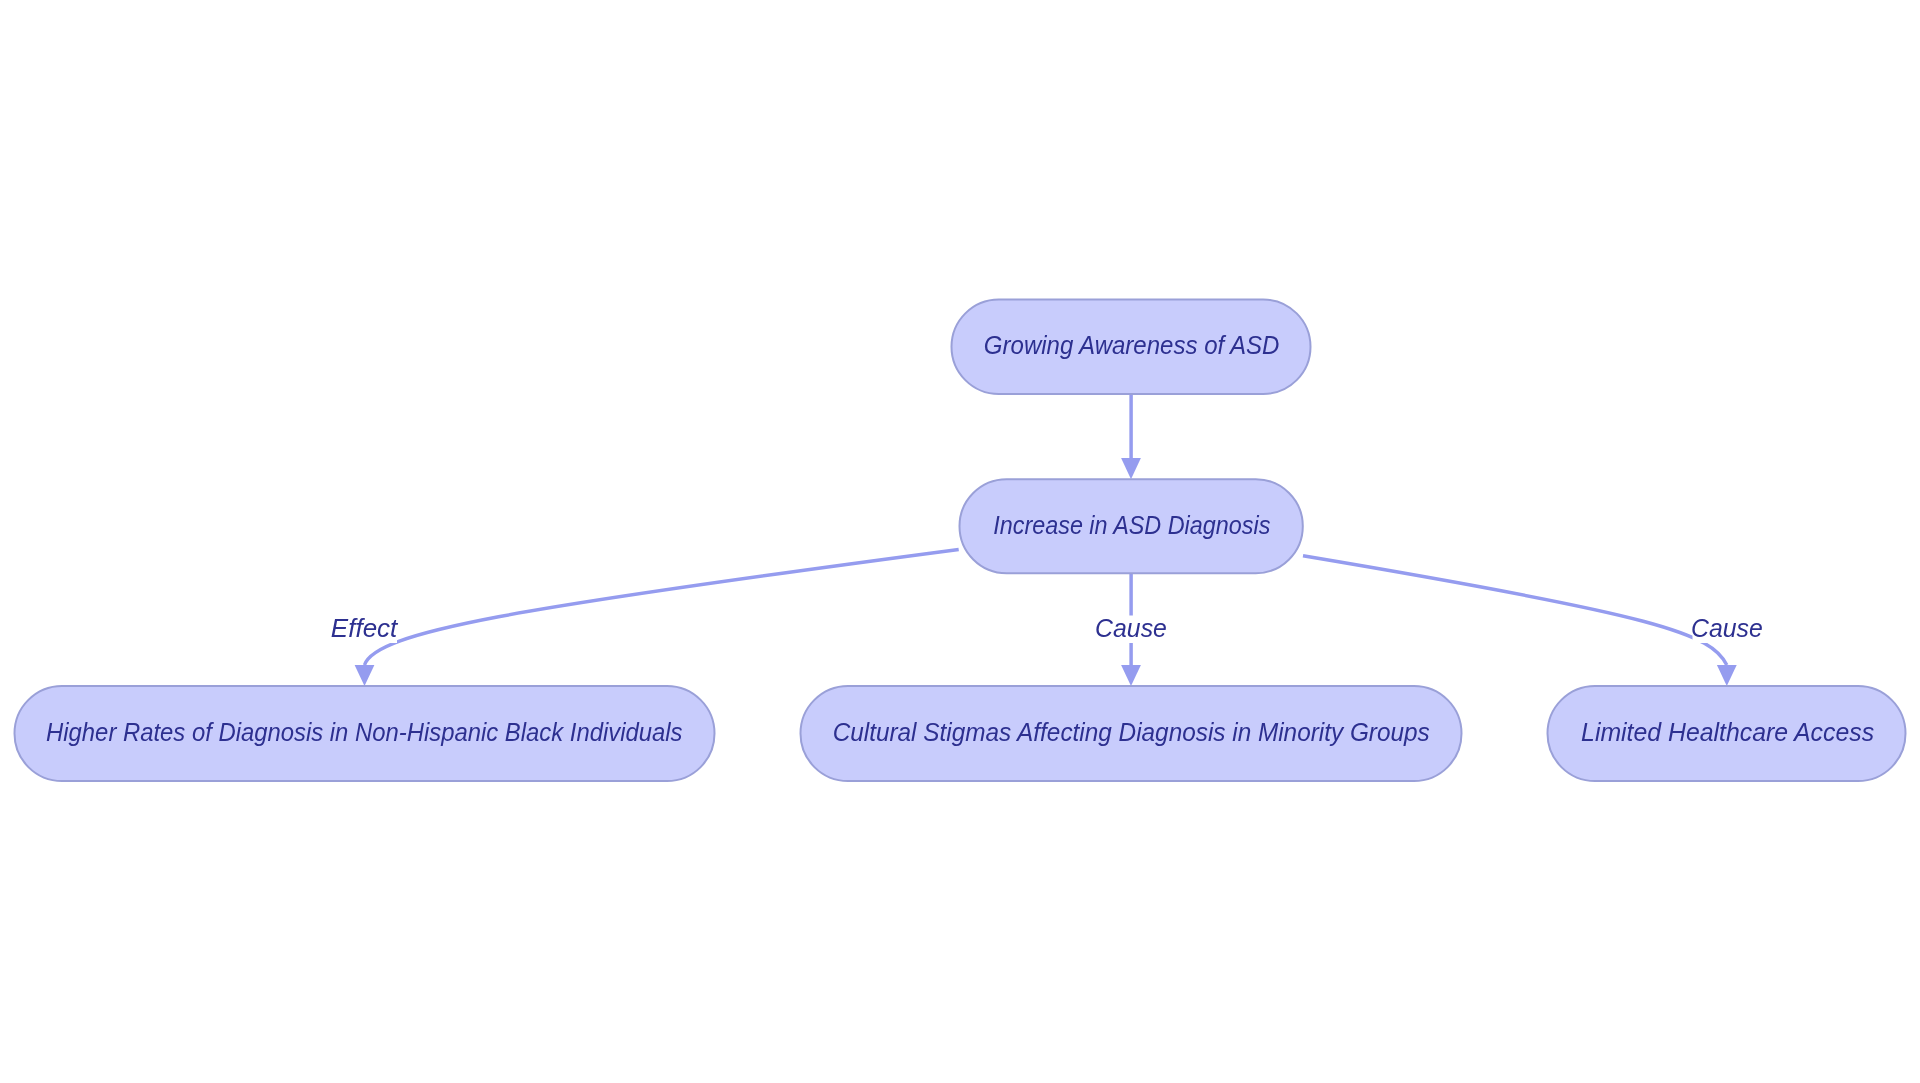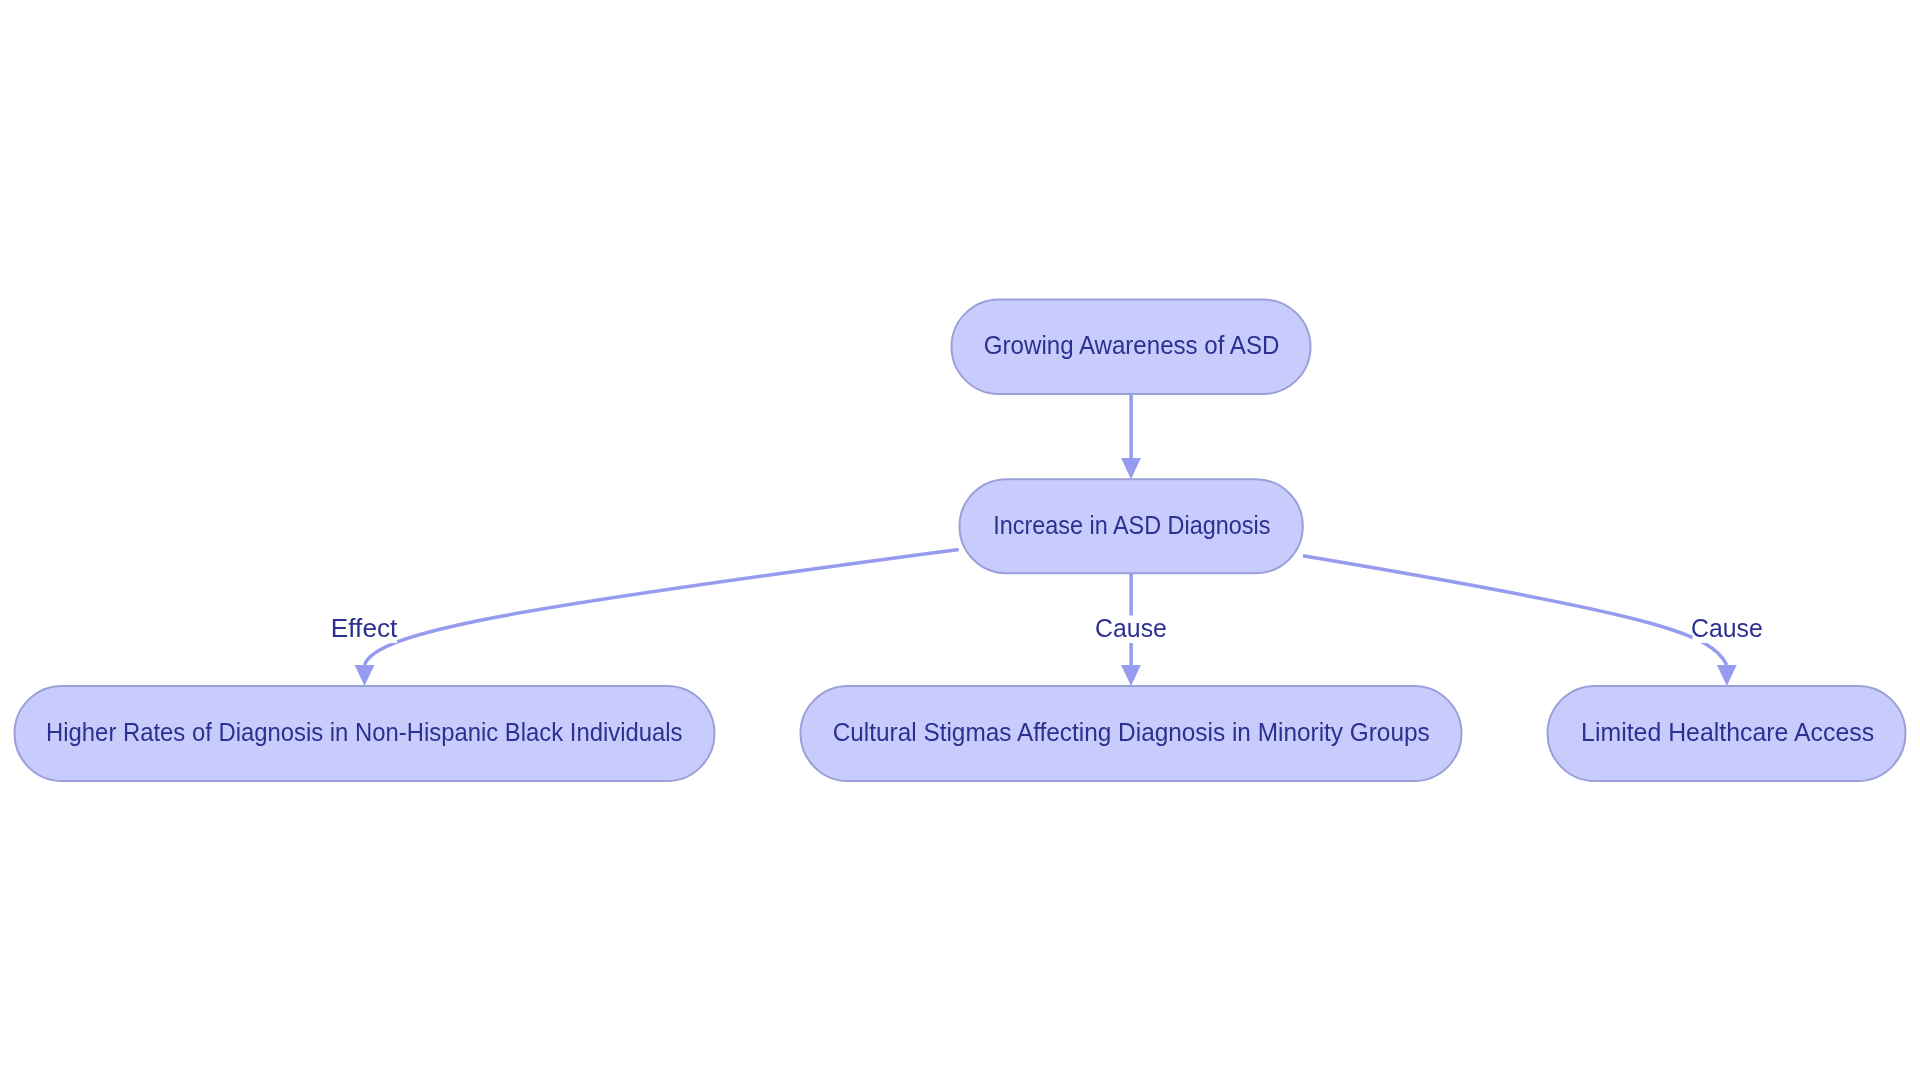--- a/index.html
+++ b/index.html
@@ -1,18 +1,18 @@
 <!DOCTYPE html>
 <html><head>
 <meta charset="utf-8">
 <title>Flowchart</title>
 <style>
   html,body{margin:0;padding:0;background:#ffffff;}
   body{width:1920px;height:1083px;overflow:hidden;font-family:"Liberation Sans",sans-serif;}
-  #stage{position:relative;width:1920px;height:1083px;background:#ffffff;overflow:hidden;}
+  #stage{position:relative;width:1920px;height:1083px;background:#ffffff;overflow:hidden;font-style:italic;}
   svg#flow{position:absolute;left:0;top:0;width:1920px;height:1083px;display:block;}
   .node-label{font-family:"Liberation Sans",sans-serif;font-size:25px;fill:#2d3090;filter:opacity(1);}
   .edge-label{font-family:"Liberation Sans",sans-serif;font-size:25px;fill:#2d3090;filter:opacity(1);}
   .nshape{fill:#c8ccfc;stroke:#9aa0d8;stroke-width:2;}
   .eline{fill:none;stroke:#959cef;stroke-width:3.5;stroke-linecap:butt;}
   .ahead{fill:#959cef;}
   .label-bg{fill:#ffffff;}
 </style>
 </head>
 <body>

